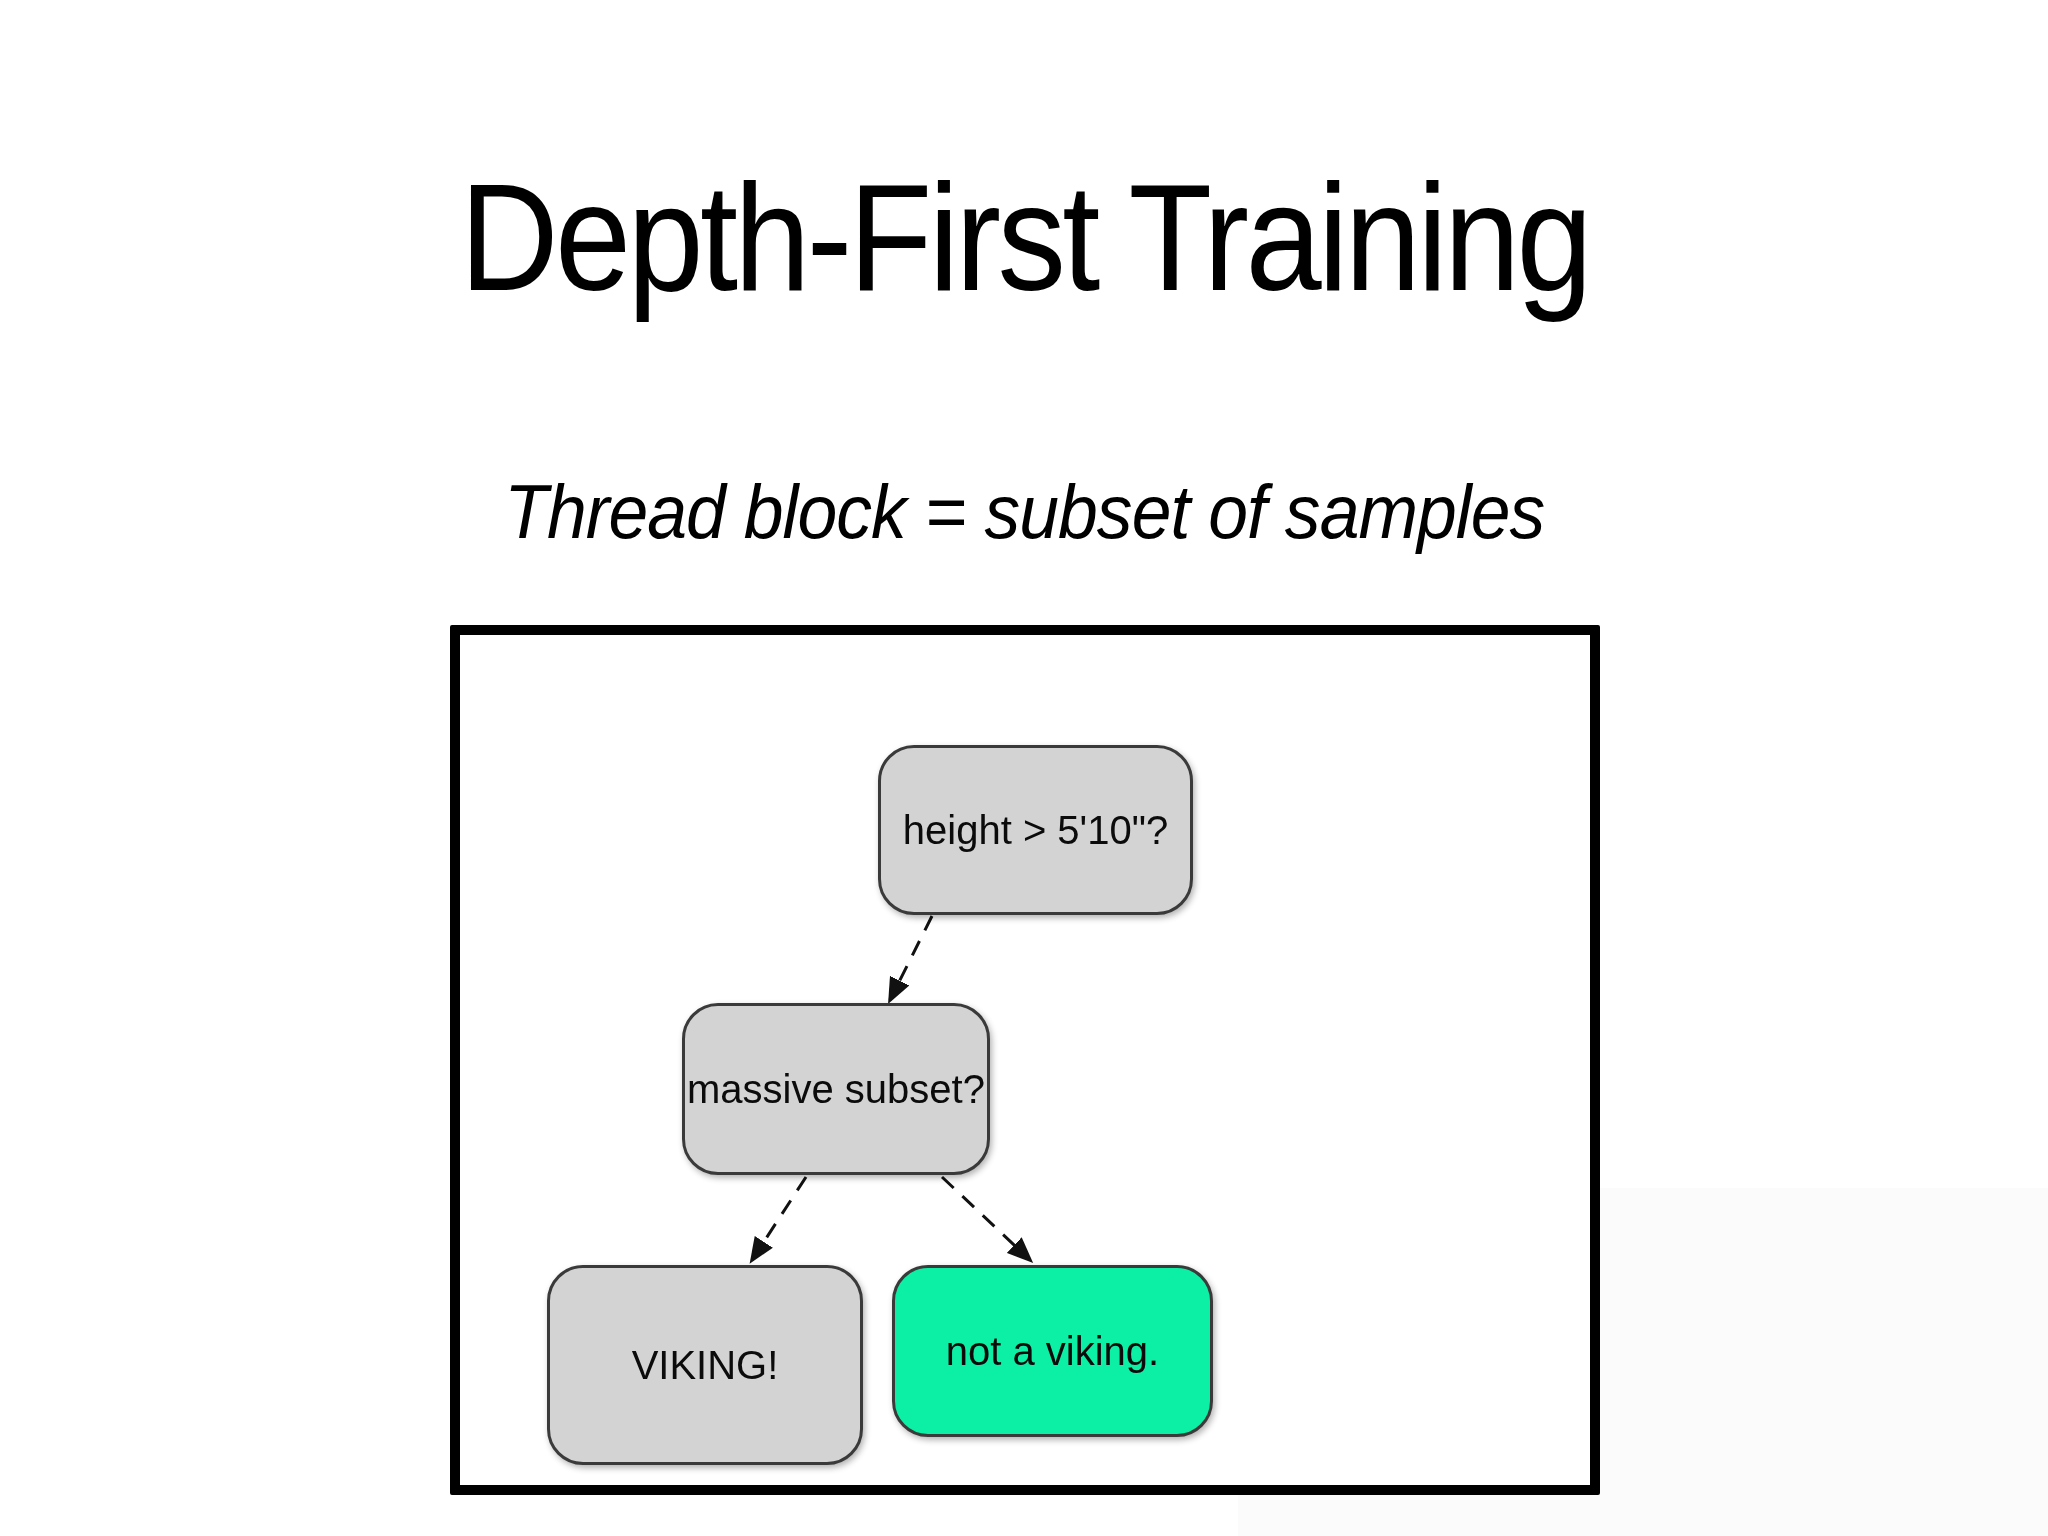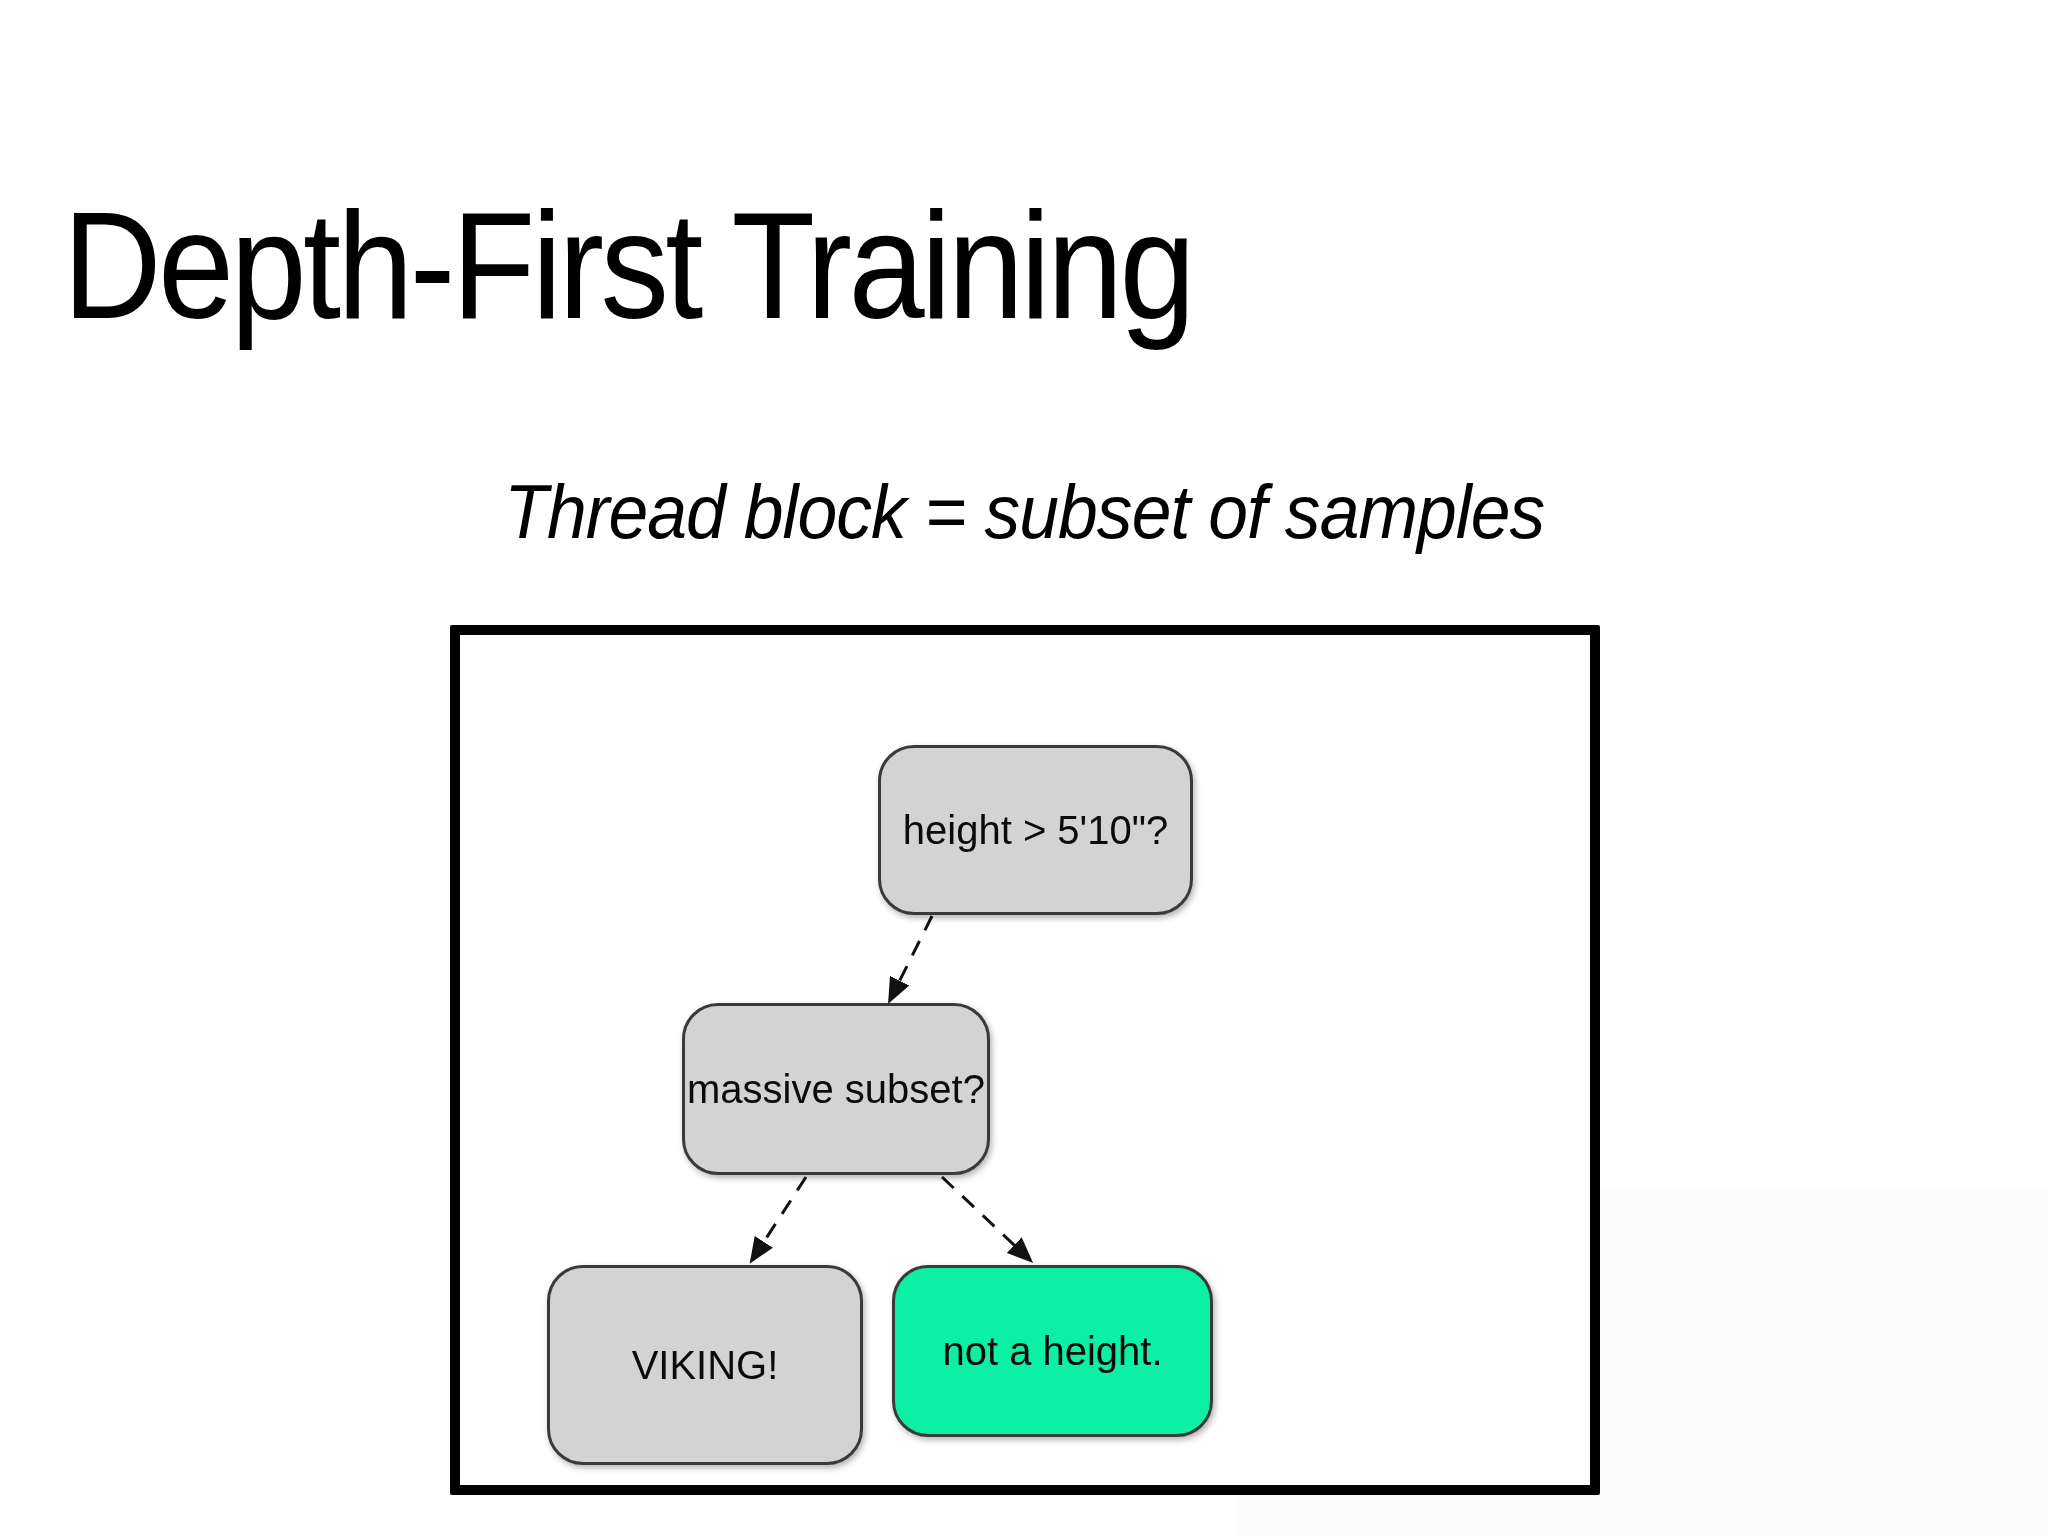--- a/index.html
+++ b/index.html
@@ -21,22 +21,21 @@
     top: 1188px;
     width: 810px;
     height: 348px;
     background: #fbfbfb;
   }
   .title-wrap {
     position: absolute;
     left: 0;
     top: 150px;
     width: 2048px;
-    text-align: left;
-    margin-top: 28px;
+    text-align: center;
   }
   .title-text {
     display: inline-block;
     font-size: 152px;
     font-weight: 400;
     letter-spacing: -4px;
     transform: scaleX(0.90);
     transform-origin: center;
     white-space: nowrap;
     color: #000;
@@ -136,14 +135,14 @@
 
 <div class="node node-beard" style="background: rgb(211, 211, 211);">
   <span class="node-label">massive subset?</span>
 </div>
 
 <div class="node node-viking" style="background: rgb(211, 211, 211);">
   <span class="node-label">VIKING!</span>
 </div>
 
 <div class="node node-notviking" style="background: rgb(12, 240, 165);">
-  <span class="node-label">not a height.</span>
+  <span class="node-label">not a viking.</span>
 </div>
 
 </body></html>

